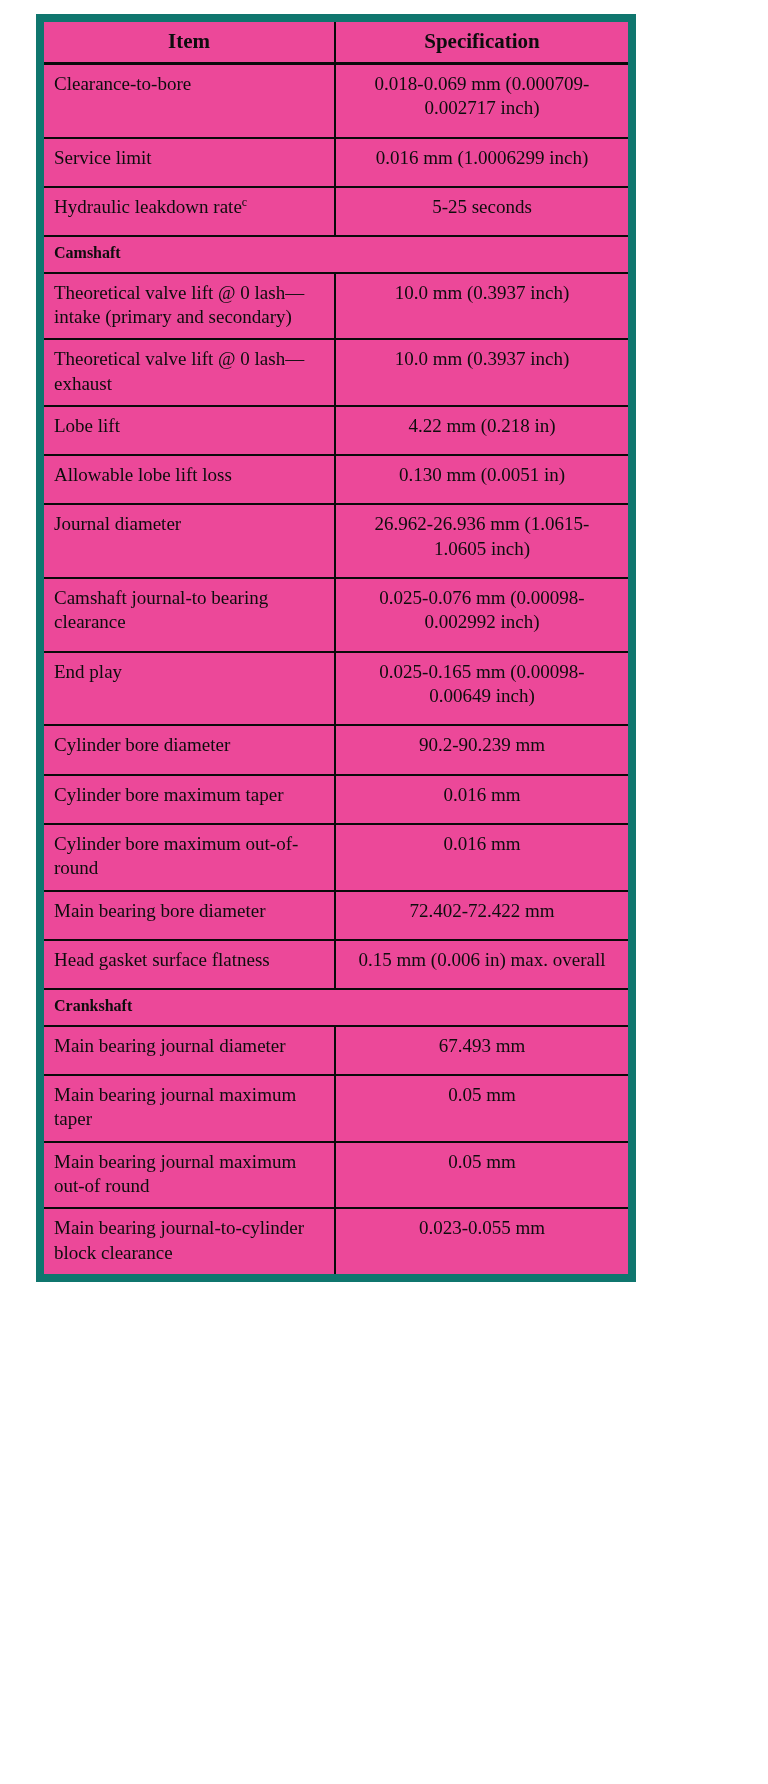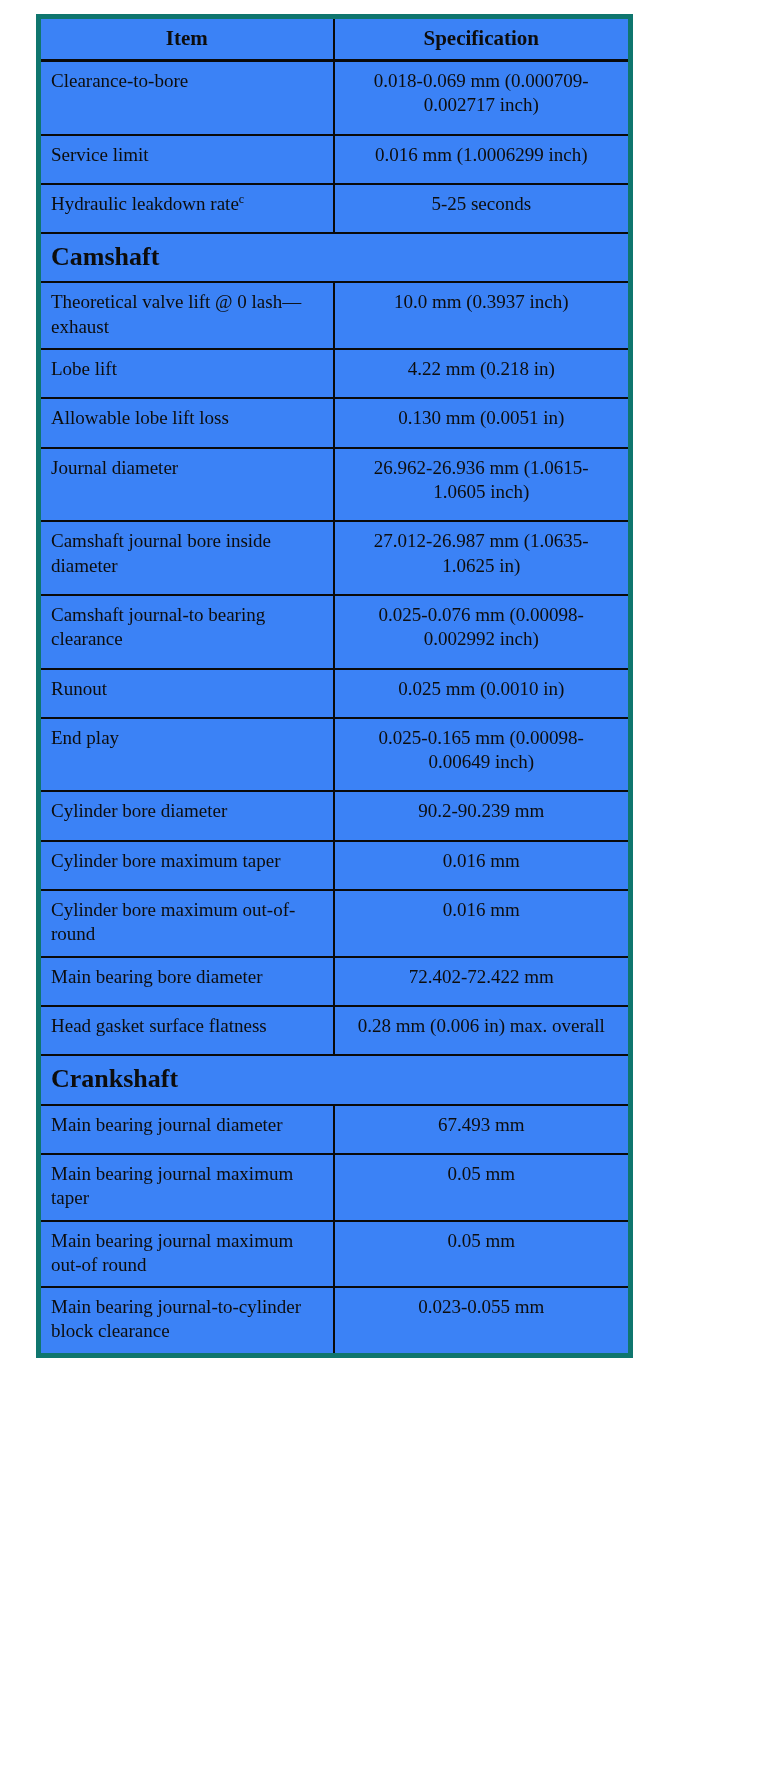--- a/index.html
+++ b/index.html
@@ -17,22 +17,22 @@
     height: 1784px;
     position: relative;
   }
   table.spec-table {
     position: absolute;
     left: 36px;
     top: 14px;
     width: 592px;
     border-collapse: collapse;
     table-layout: fixed;
-    background: #3b82f6;
-    border: 5px solid #0f766e;
+    background: #ec4899;
+    border: 8px solid #0f766e;
   }
   col.col-item { width: 295px; }
   col.col-spec { width: 297px; }
   th, td {
     border: 2px solid #0a0a0a;
     vertical-align: top;
     font-size: 19px;
     line-height: 1.28;
   }
   thead th {
@@ -46,21 +46,21 @@
     text-align: left;
     padding: 7px 20px 9px 10px;
   }
   td.spec-cell {
     text-align: center;
     padding: 7px 14px 16px 14px;
   }
   td.section-cell {
     font-weight: bold;
     text-align: left;
-    font-size: 26px;
+    font-size: 16px;
     padding: 6px 8px 8px 10px;
   }
   sup {
     font-size: 12px;
     line-height: 0;
   }
 </style>
 </head>
 <body>
 
@@ -86,46 +86,42 @@
           <td class="spec-cell">0.016 mm (1.0006299 inch)</td>
         </tr>
         <tr>
           <td class="item-cell">Hydraulic leakdown rate<sup>c</sup></td>
           <td class="spec-cell">5-25 seconds</td>
         </tr>
         <tr>
           <td colspan="2" class="section-cell">Camshaft</td>
         </tr>
         <tr>
+          <td class="item-cell">Theoretical valve lift @ 0 lash—intake (primary and secondary)</td>
+          <td class="spec-cell">10.0 mm (0.3937 inch)</td>
+        </tr>
+        <tr>
           <td class="item-cell">Theoretical valve lift @ 0 lash—exhaust</td>
           <td class="spec-cell">10.0 mm (0.3937 inch)</td>
         </tr>
         <tr>
           <td class="item-cell">Lobe lift</td>
           <td class="spec-cell">4.22 mm (0.218 in)</td>
         </tr>
         <tr>
           <td class="item-cell">Allowable lobe lift loss</td>
           <td class="spec-cell">0.130 mm (0.0051 in)</td>
         </tr>
         <tr>
           <td class="item-cell">Journal diameter</td>
           <td class="spec-cell">26.962-26.936 mm (1.0615-1.0605 inch)</td>
         </tr>
         <tr>
-          <td class="item-cell">Camshaft journal bore inside diameter</td>
-          <td class="spec-cell">27.012-26.987 mm (1.0635-1.0625 in)</td>
-        </tr>
-        <tr>
           <td class="item-cell">Camshaft journal-to bearing clearance</td>
           <td class="spec-cell">0.025-0.076 mm (0.00098-0.002992 inch)</td>
-        </tr>
-        <tr>
-          <td class="item-cell">Runout</td>
-          <td class="spec-cell">0.025 mm (0.0010 in)</td>
         </tr>
         <tr>
           <td class="item-cell">End play</td>
           <td class="spec-cell">0.025-0.165 mm (0.00098-0.00649 inch)</td>
         </tr>
         <tr>
           <td class="item-cell">Cylinder bore diameter</td>
           <td class="spec-cell">90.2-90.239 mm</td>
         </tr>
         <tr>
@@ -135,21 +131,21 @@
         <tr>
           <td class="item-cell">Cylinder bore maximum out-of-round</td>
           <td class="spec-cell">0.016 mm</td>
         </tr>
         <tr>
           <td class="item-cell">Main bearing bore diameter</td>
           <td class="spec-cell">72.402-72.422 mm</td>
         </tr>
         <tr>
           <td class="item-cell">Head gasket surface flatness</td>
-          <td class="spec-cell">0.28 mm (0.006 in) max. overall</td>
+          <td class="spec-cell">0.15 mm (0.006 in) max. overall</td>
         </tr>
         <tr>
           <td colspan="2" class="section-cell">Crankshaft</td>
         </tr>
         <tr>
           <td class="item-cell">Main bearing journal diameter</td>
           <td class="spec-cell">67.493 mm</td>
         </tr>
         <tr>
           <td class="item-cell">Main bearing journal maximum taper</td>

